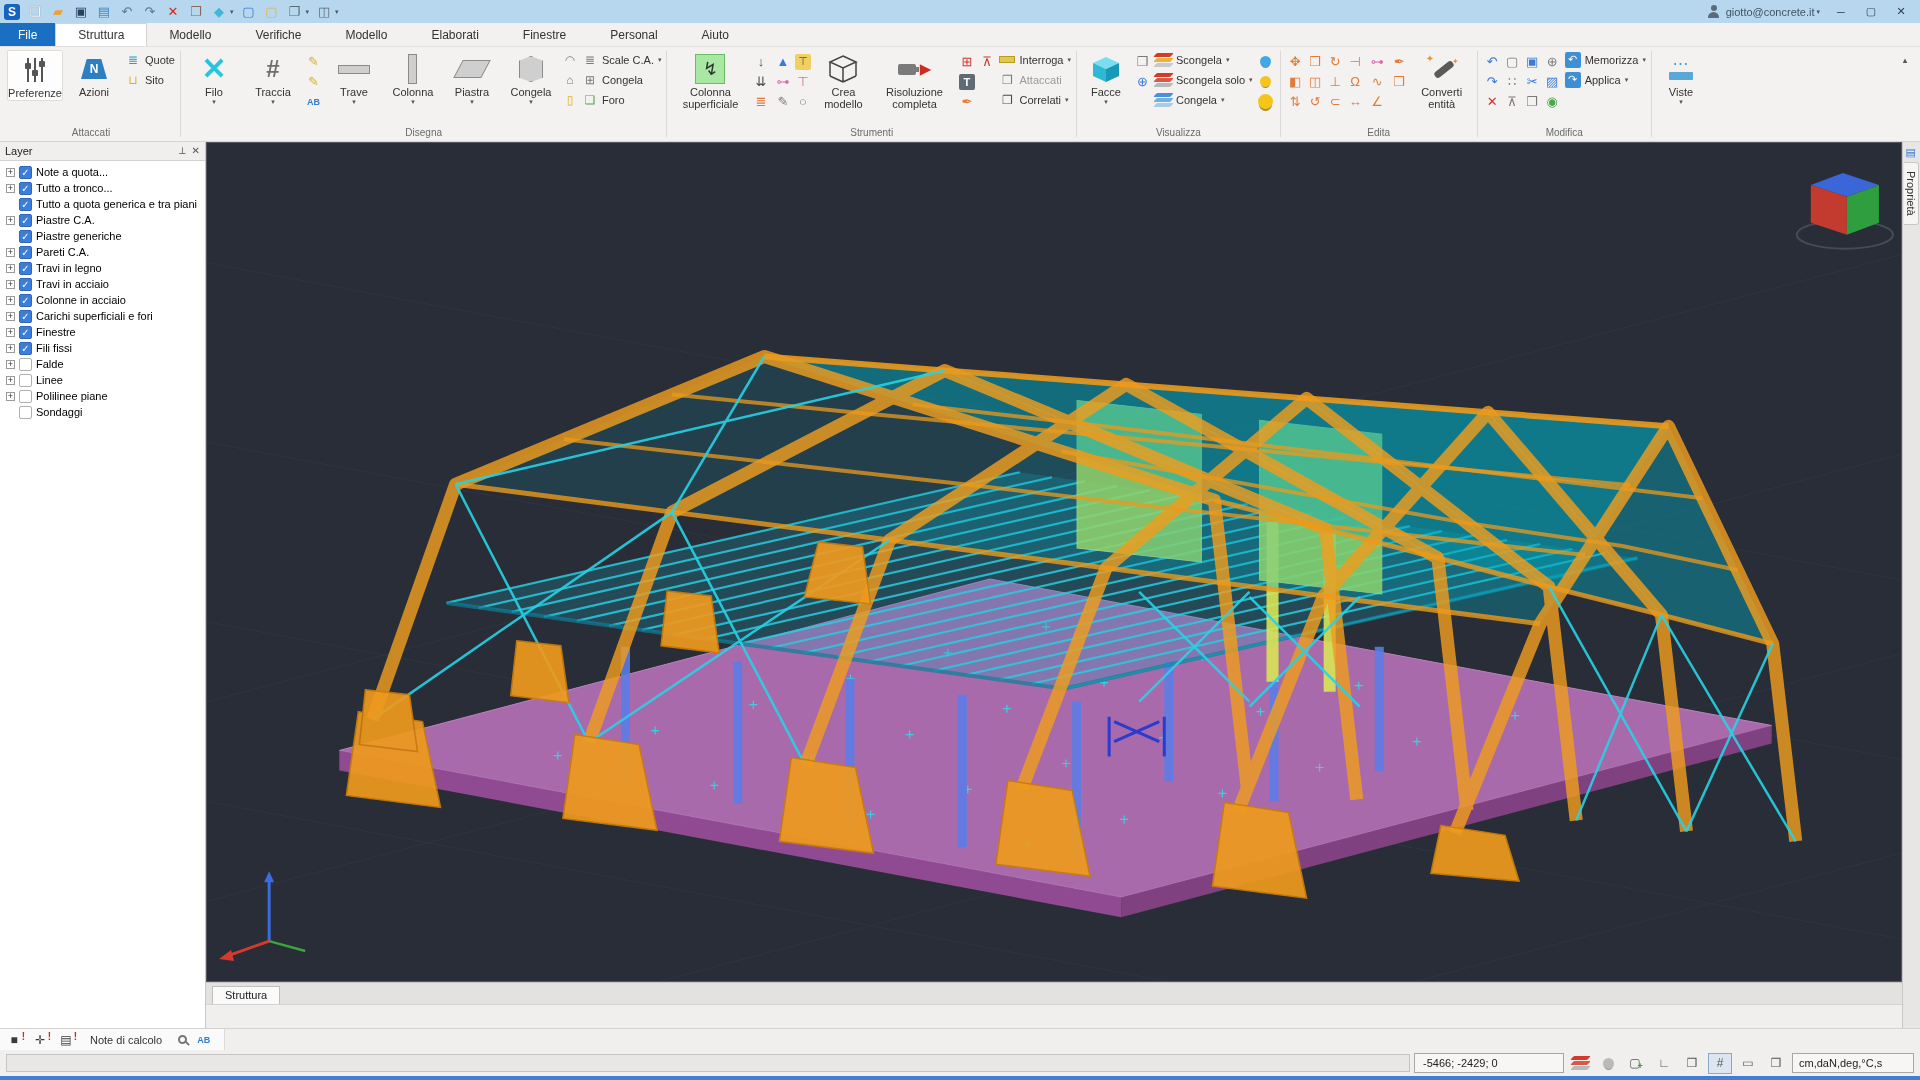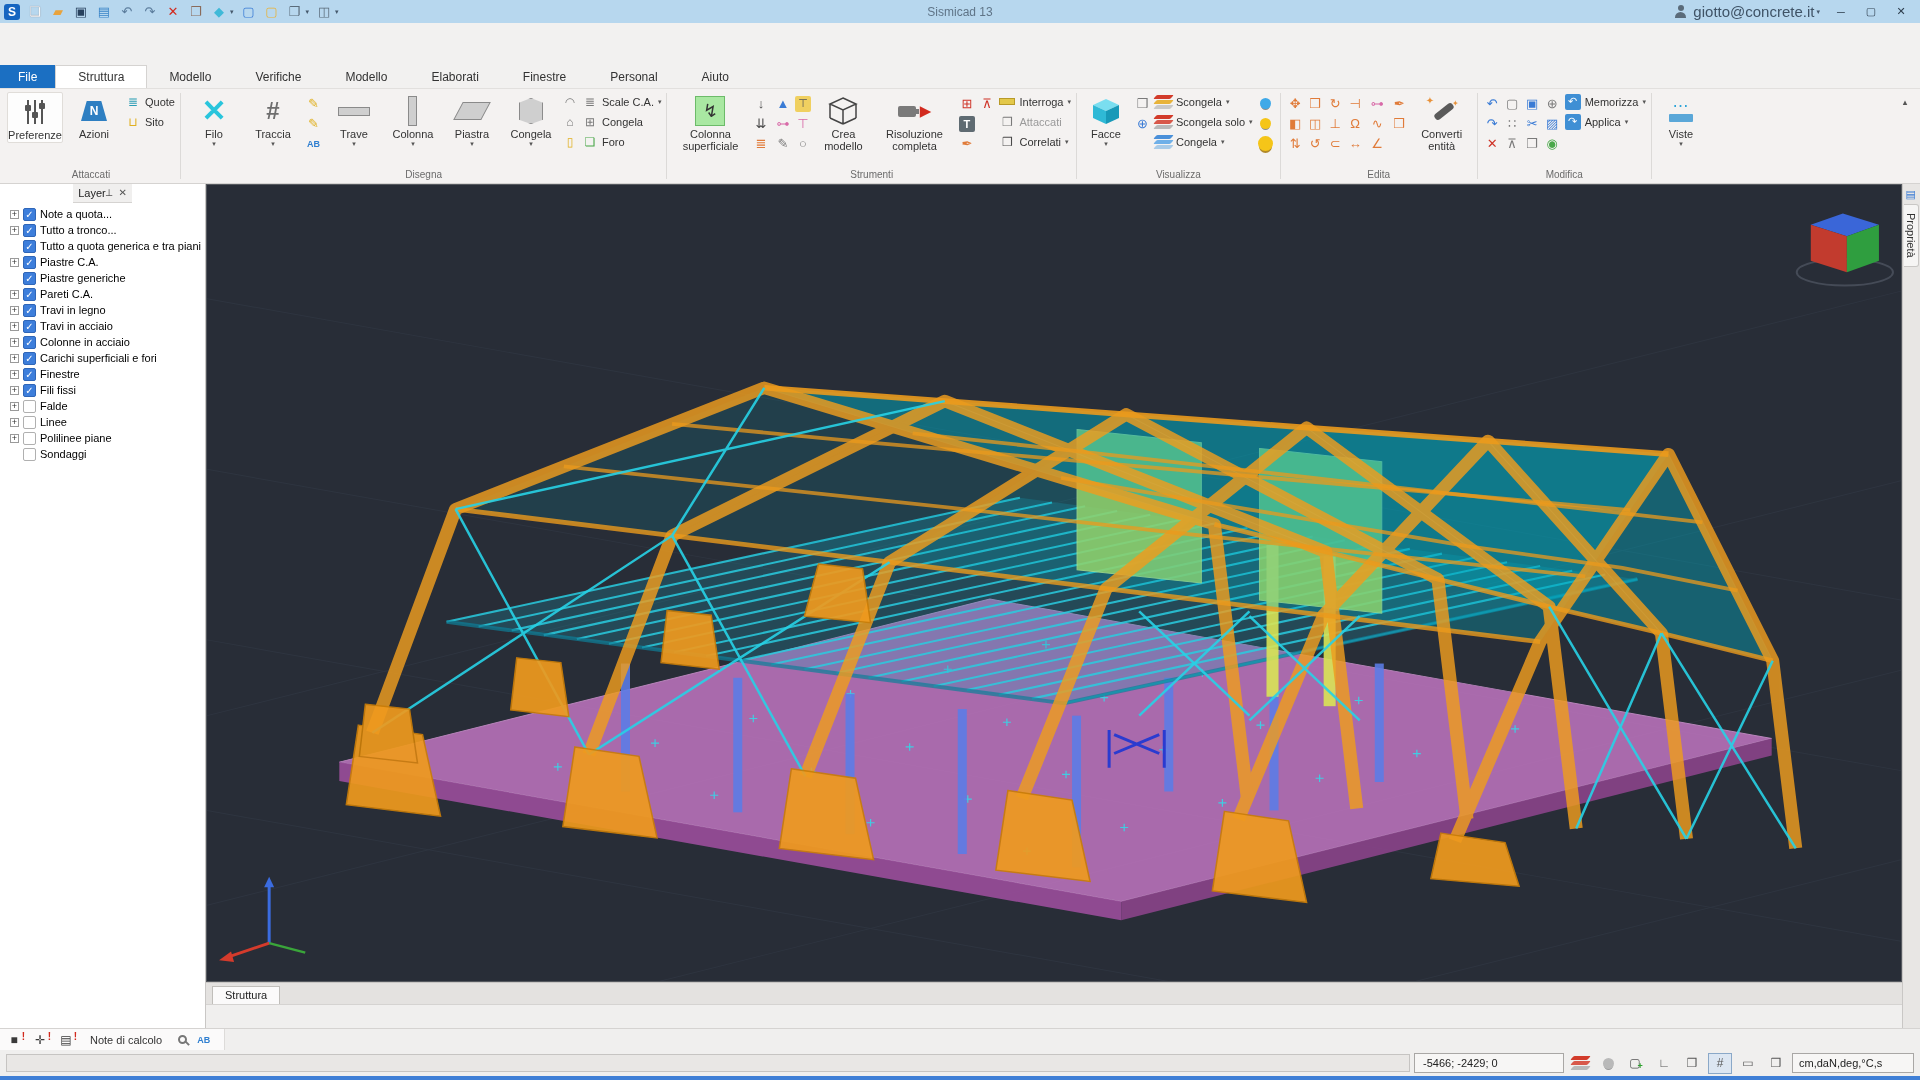--- a/index.html
+++ b/index.html
@@ -13,26 +13,26 @@
   .applogo { width:16px; height:16px; background:#1565c0; color:#fff; border-radius:3px; font-weight:bold; font-size:12px; display:flex; align-items:center; justify-content:center; }
   .c-page{color:#f8f8f8; text-shadow:0 0 1px #667;} .c-folder{color:#e8a33d;} .c-save{color:#27415e;} .c-bfold{color:#3b86c8;}
   .c-undo{color:#5a7b9b;} .c-redo{color:#5a7b9b;} .c-del{color:#d22a1e;} .c-paste{color:#8a6b5b;}
   .c-diam{color:#3fb9d8;} .c-selb{color:#3a7bd5;} .c-sely{color:#e8b33a;} .c-win{color:#5a6b7a;} .c-cols{color:#5a6b7a;}
   .qcaret { font-size:7px; color:#44586b; margin-left:-4px; }
   .tb-title { position:absolute; left:0; right:0; text-align:center; font-size:12px; color:#5f7487; pointer-events:none; }
   .tb-right { margin-left:auto; display:flex; align-items:center; gap:6px; }
   .person { width:13px; height:13px; position:relative; }
   .person::before{content:""; position:absolute; left:4px; top:0; width:6px; height:6px; border-radius:50%; background:#5a6b7a;}
   .person::after{content:""; position:absolute; left:1px; top:7px; width:11px; height:6px; border-radius:6px 6px 0 0; background:#5a6b7a;}
-  .account-text { font-size:15px; color:#3f5366; }
+  .account-text { font-size:11px; color:#3f5366; }
   .winbtns { display:flex; }
   .winbtn { width:30px; height:21px; display:flex; align-items:center; justify-content:center; font-size:11px; color:#2e3e4e; }
 
   
-  .menubar { height:24px; background:#f2f1f0; display:flex; align-items:stretch; border-bottom:1px solid #e2e0de; flex:0 0 auto;margin-top:42px; }
+  .menubar { height:24px; background:#f2f1f0; display:flex; align-items:stretch; border-bottom:1px solid #e2e0de; flex:0 0 auto; }
   .mtab { padding:0 22px; display:flex; align-items:center; font-size:12px; color:#333; cursor:default; }
   .mtab.file { background:#1b6fc2; color:#fff; padding:0 18px; }
   .mtab.active { background:#fff; border:1px solid #d5d3d1; border-bottom:none; }
 
   
   .ribbon { height:95px; background:#f4f2f1; border-bottom:1px solid #d5d3d1; display:flex; align-items:stretch; padding:0 2px; flex:0 0 auto; }
   .rgroup { display:flex; flex-direction:column; }
   .rcontent { flex:1; display:flex; align-items:flex-start; gap:3px; padding:3px 5px 0 5px; }
   .rlabel { text-align:center; font-size:10px; color:#6b6b6b; padding:0 2px 2px 2px; height:14px; }
   .rsep { width:1px; background:#dcdad8; margin:4px 0; }
@@ -82,21 +82,21 @@
   .wand u{position:absolute; left:8px; top:12px; width:22px; height:7px; background:#5a5a5a; border-radius:3px; transform:rotate(-38deg); text-decoration:none;}
   .wand .s1{position:absolute; left:1px; top:0; color:#e8923a; font-size:10px;}
   .wand .s2{position:absolute; right:0; top:4px; color:#e8923a; font-size:8px;}
   .viste-ic{display:flex; flex-direction:column; align-items:center;}
   .viste-ic .dots{color:#2aa3d8; font-size:16px; line-height:10px; letter-spacing:1px;}
   .viste-ic .vbar{width:24px; height:8px; background:#5aa7d8; margin-top:3px; border-radius:1px;}
   .collapse-btn{ margin:4px 4px 0 auto; font-size:9px; color:#555; width:18px; height:18px; display:flex; align-items:center; justify-content:center; }
 
   
   .main { flex:1; display:flex; min-height:0; }
-  .layerpanel { width:206px; background:#fff; border-right:1px solid #c9c7c5; display:flex; flex-direction:column; flex:0 0 auto;align-items:center; }
+  .layerpanel { width:206px; background:#fff; border-right:1px solid #c9c7c5; display:flex; flex-direction:column; flex:0 0 auto; }
   .lp-header { height:19px; background:#f0efee; border-bottom:1px solid #d5d3d1; display:flex; align-items:center; font-size:11px; color:#222; padding:0 5px; }
   .lp-hbtns { margin-left:auto; display:flex; gap:6px; font-size:10px; color:#555; }
   .tree { flex:1; overflow:hidden; padding:3px 0 0 4px; }
   .trow { display:flex; align-items:center; gap:4px; height:16px; font-size:11px; color:#000; white-space:nowrap; }
   .exp { width:9px; height:9px; border:1px solid #9a9a9a; background:#fff; font-size:9px; line-height:7px; text-align:center; color:#333; visibility:hidden; flex:0 0 auto; margin-left:2px; }
   .exp.on { visibility:visible; }
   .cb { width:13px; height:13px; border:1px solid #b0b0b0; border-radius:2px; background:#fff; font-size:10px; line-height:11px; text-align:center; color:transparent; flex:0 0 auto; }
   .cb.on { background:#3d7edb; border-color:#2f66b8; color:#fff; }
   .tlabel { overflow:hidden; text-overflow:ellipsis; }
 
@@ -146,21 +146,20 @@
       <span class="qic c-paste">❐</span>
       <span class="qic c-diam">◆</span>
         <span class="qcaret">▾</span>
       <span class="qic c-selb">▢</span>
       <span class="qic c-sely">▢</span>
       <span class="qic c-win">❐</span>
         <span class="qcaret">▾</span>
       <span class="qic c-cols">◫</span>
       <span class="qcaret">▾</span>
     </div>
-    <div class="tb-title">Sismicad 13</div>
     <div class="tb-right">
       <span class="person"></span>
       <span class="account-text">giotto@concrete.it</span>
       <span class="qcaret">▾</span>
       <div class="winbtns">
         <span class="winbtn">─</span>
         <span class="winbtn">▢</span>
         <span class="winbtn">✕</span>
       </div>
     </div>

